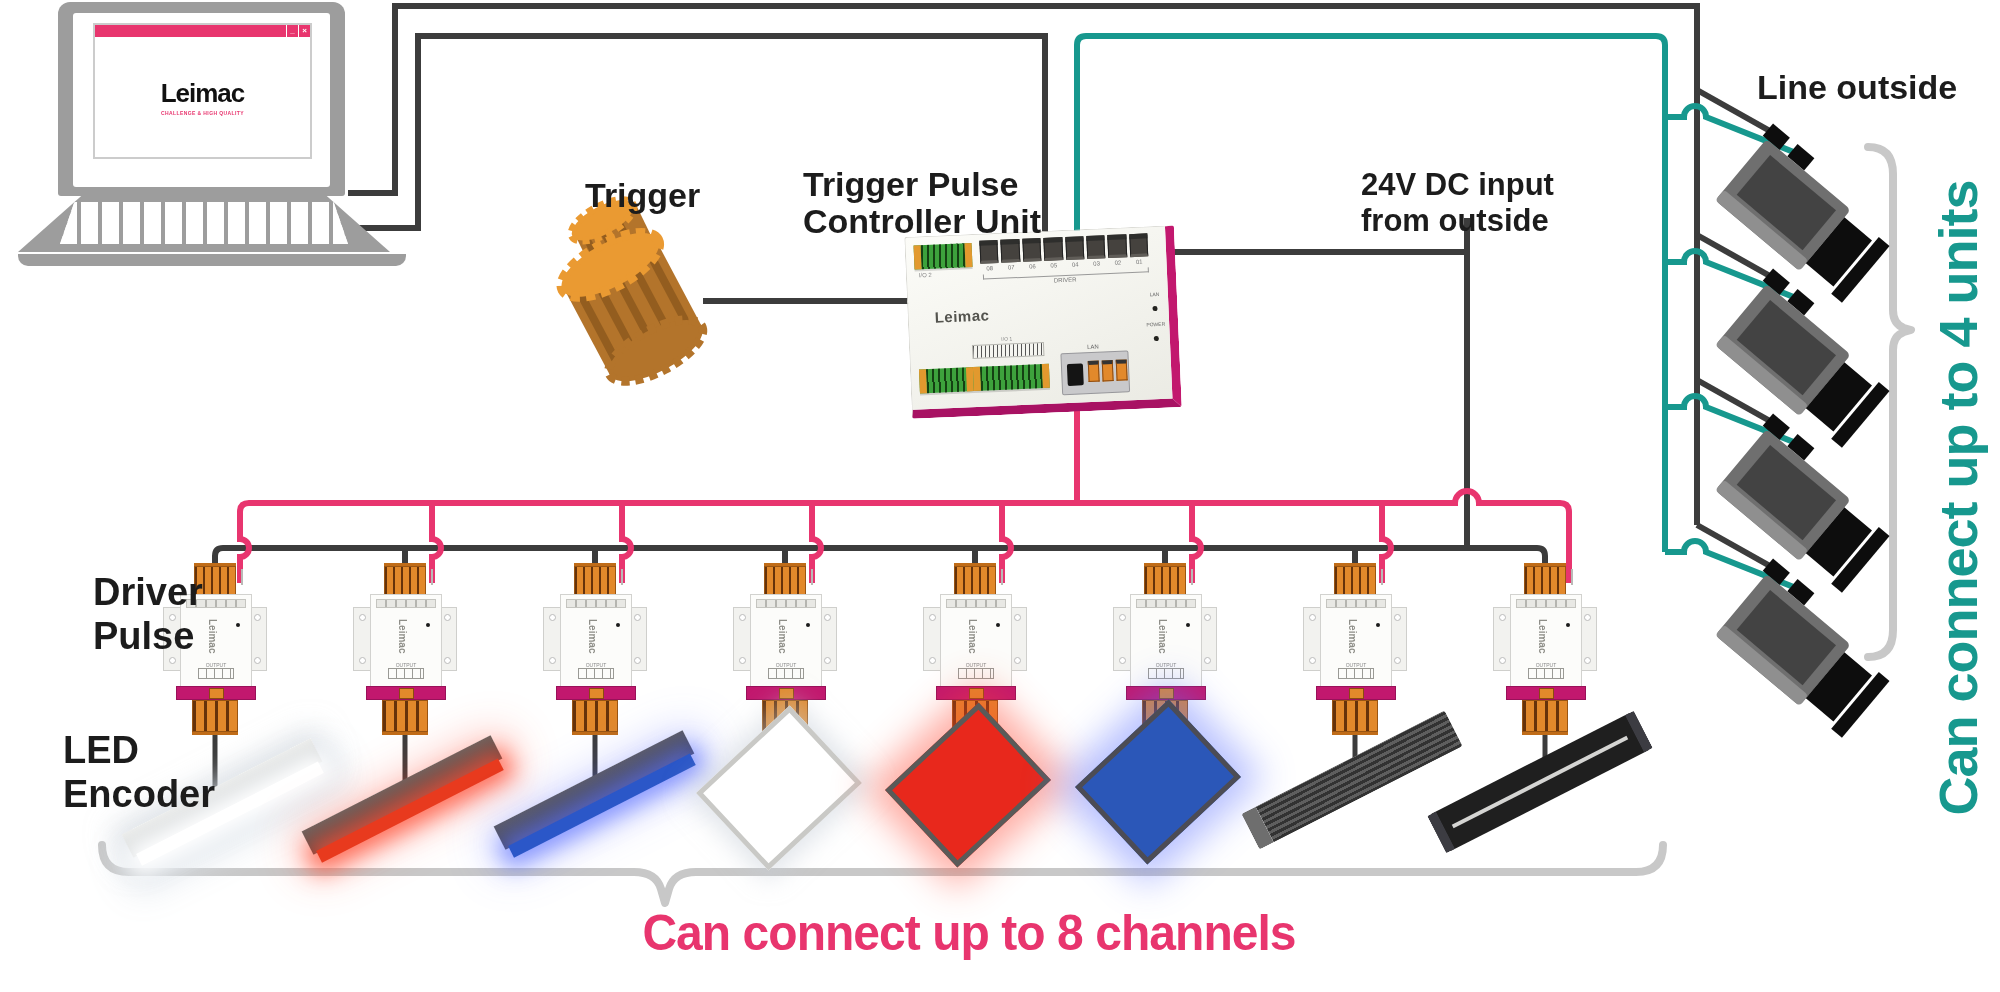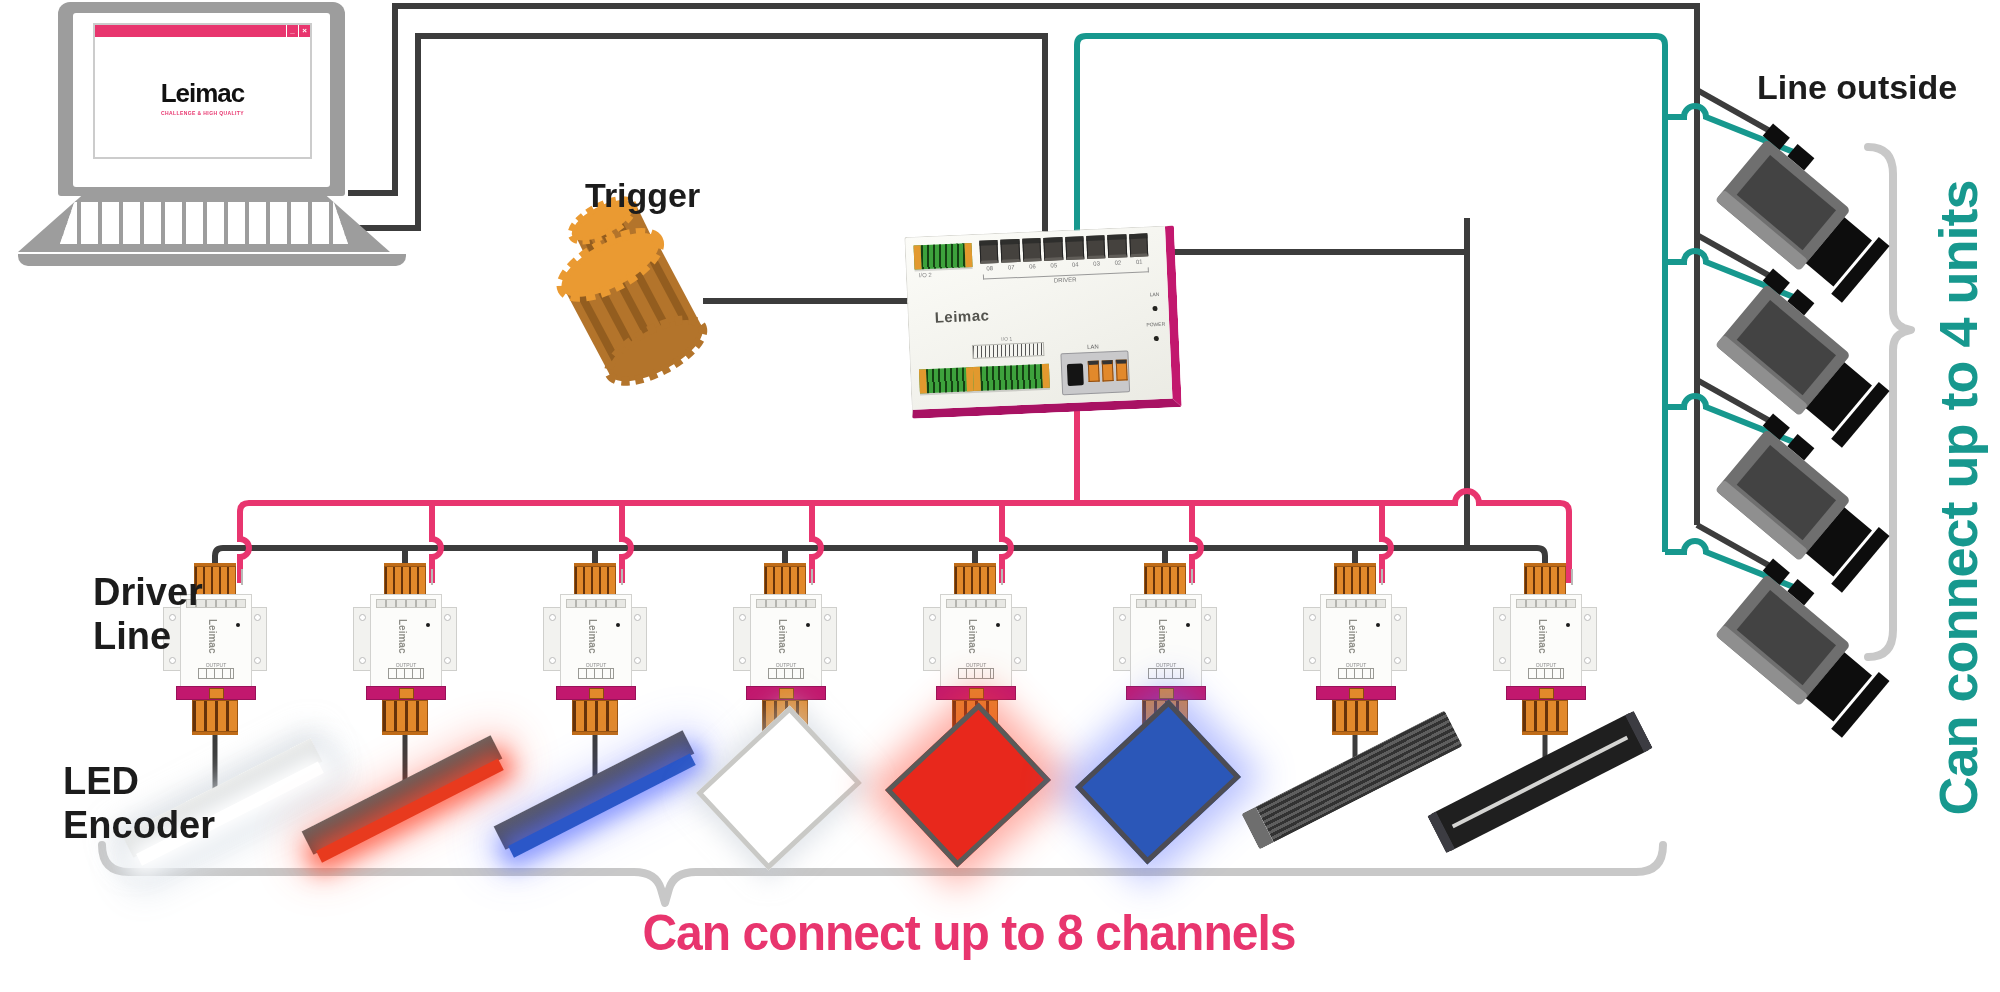--- a/index.html
+++ b/index.html
@@ -8,21 +8,21 @@
   #wires{position:absolute;left:0;top:0;z-index:1;}
   .comp{position:absolute;z-index:2;}
   .lbl{position:absolute;z-index:3;color:#1c1c1c;font-weight:bold;white-space:pre-line;}
 
   
   #lbl-encoder{left:585px;top:176px;font-size:34px;}
   #lbl-controller{left:803px;top:129px;font-size:34px;line-height:37px;}
   #lbl-dc{left:1361px;top:131px;font-size:31px;line-height:36px;}
   #lbl-linecam{left:1757px;top:68px;font-size:34px;}
   #lbl-driver{left:93px;top:526px;font-size:38px;line-height:44px;}
-  #lbl-led{left:63px;top:715px;font-size:38px;line-height:44px;}
+  #lbl-led{left:63px;top:684px;font-size:38px;line-height:44px;}
   #note-channels{left:574px;top:904px;width:790px;text-align:center;font-size:50px;letter-spacing:-1px;color:#e8356e;transform:scaleX(.96);}
   #note-units{left:1958px;top:498px;width:790px;text-align:center;font-size:54px;letter-spacing:-1px;color:#17988e;transform:translate(-50%,-50%) rotate(-90deg);transform-origin:center;position:absolute;z-index:3;font-weight:bold;}
 
   
   #laptop{left:18px;top:0;width:410px;height:270px;}
   .lt-screen{position:absolute;left:40px;top:2px;width:287px;height:194px;background:#9d9d9d;border-radius:12px 12px 3px 3px;}
   .lt-screen-inner{position:absolute;left:15px;top:11px;right:15px;bottom:9px;background:#fff;border-radius:3px;}
   .lt-window{position:absolute;left:20px;top:10px;width:215px;height:132px;border:2px solid #ccc;background:#fff;}
   .lt-titlebar{position:relative;height:12px;background:#e8356e;}
   .lt-btn{position:absolute;top:0;width:11px;height:12px;border-left:1px solid #fff;color:#fff;font-size:8px;line-height:11px;text-align:center;font-weight:bold;}
@@ -441,23 +441,29 @@
         <div class="lamp-bar"></div>
       </div>
       <div class="light t8" style="left: 1410px; top: 722px;">
         <div class="lamp-bar">
           <div class="line-stripe"></div>
         </div>
       </div>
     </div>
 
   <div class="lbl" id="lbl-encoder">Trigger</div>
+  <div class="lbl" id="lbl-controller">
+    <div>Trigger Pulse</div><div>Controller Unit</div>
+  </div>
+  <div class="lbl" id="lbl-dc">
+    <div>24V DC input</div><div>from outside</div>
+  </div>
   <div class="lbl" id="lbl-linecam">Line outside</div>
   <div class="lbl" id="lbl-driver">
-    <div>Driver</div><div>Line</div>
+    <div>Driver</div><div>Pulse</div>
   </div>
   <div class="lbl" id="lbl-led">
     <div>LED</div><div>Encoder</div>
   </div>
   <div class="lbl" id="note-channels">Can connect up to 8 channels</div>
   <div class="lbl" id="note-units">Can connect up to 4 units</div>
 
 </div>
 
 </body></html>

